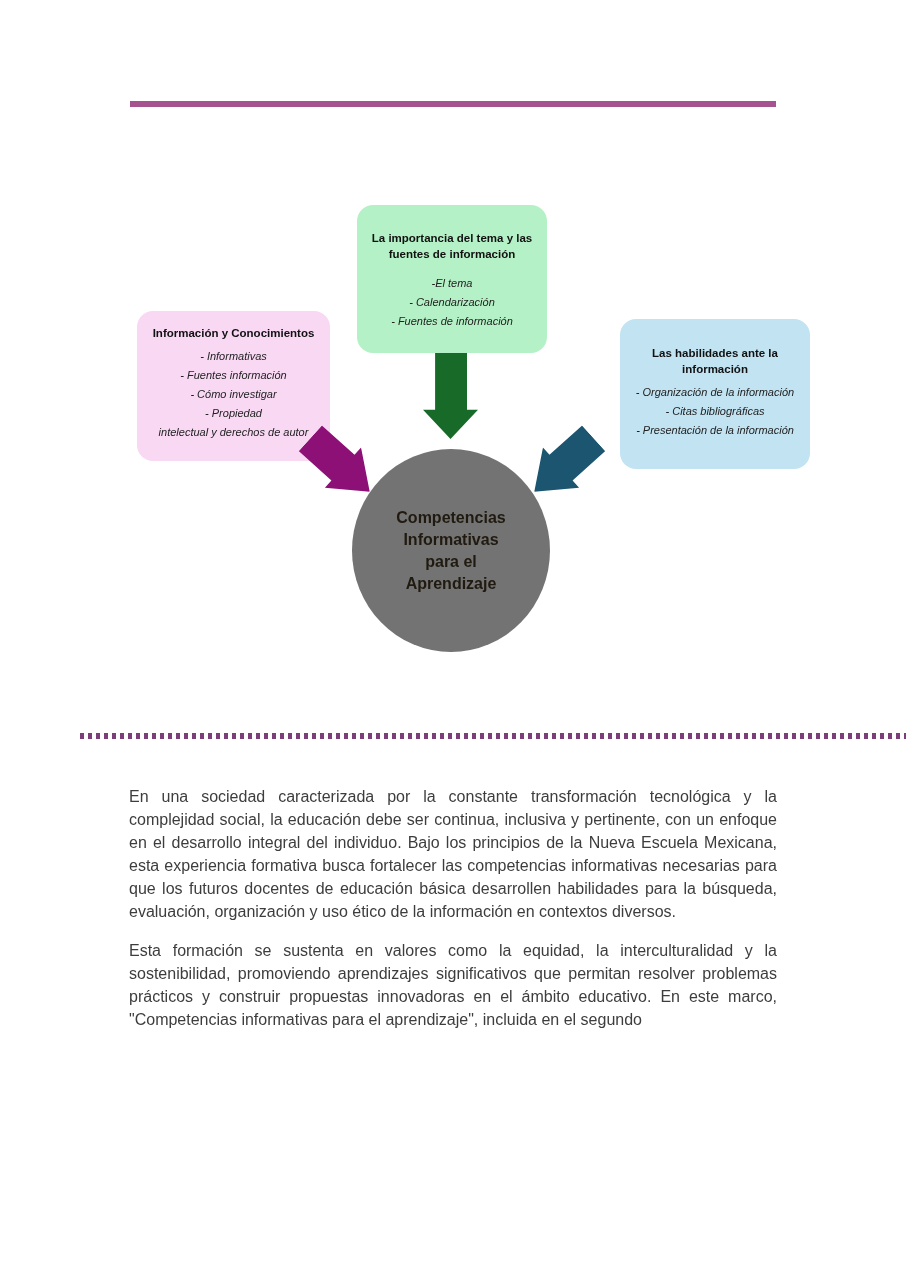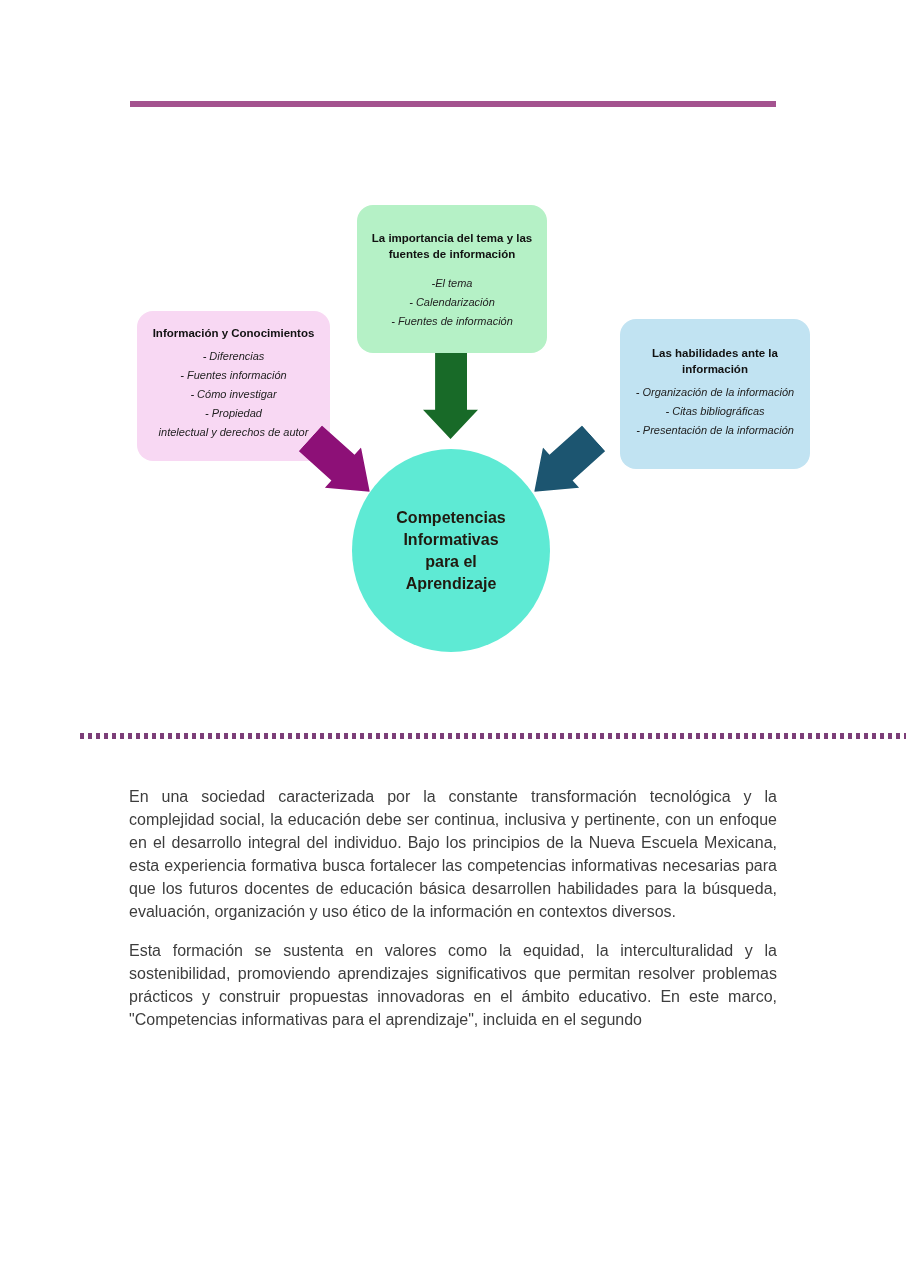--- a/index.html
+++ b/index.html
@@ -49,21 +49,21 @@
   }
   .arrow-block {
     position:absolute; width:80px; height:54px;
     clip-path:polygon(0 18%, 55% 18%, 55% 0, 100% 50%, 55% 100%, 55% 82%, 0 82%);
   }
   .arrow-dr { left:300px; top:331px; background:#8d1077; transform:rotate(42deg); }
   .arrow-dl { left:524px; top:331px; background:#1c5570; transform:rotate(138deg); }
   .center-circle {
     position:absolute; left:352px; top:342px;
     width:198px; height:203px; border-radius:50%;
-    background:#5eead4;
+    background:#737373;
     display:flex; flex-direction:column; justify-content:center;
     text-align:center;
     font-weight:bold; font-size:16px; line-height:22px; color:#201a10;
   }
   
   .dotted-divider {
     margin-left:80px; width:826px; height:6px;
     background:repeating-linear-gradient(to right, #7c3e78 0px, #7c3e78 4px, transparent 4px, transparent 8px);
   }
   
@@ -90,21 +90,21 @@
       <ul class="dbox-items">
         <li>-El tema</li>
         <li>- Calendarización</li>
         <li>- Fuentes de información</li>
       </ul>
     </div>
 
     <div class="dbox box-left">
       <div class="dbox-title">Información y Conocimientos</div>
       <ul class="dbox-items">
-        <li>- Diferencias</li>
+        <li>- Informativas</li>
         <li>- Fuentes información</li>
         <li>- Cómo investigar</li>
         <li>- Propiedad</li>
         <li>intelectual y derechos de autor</li>
       </ul>
     </div>
 
     <div class="dbox box-right">
       <div class="dbox-title">Las habilidades ante la información</div>
       <ul class="dbox-items">

